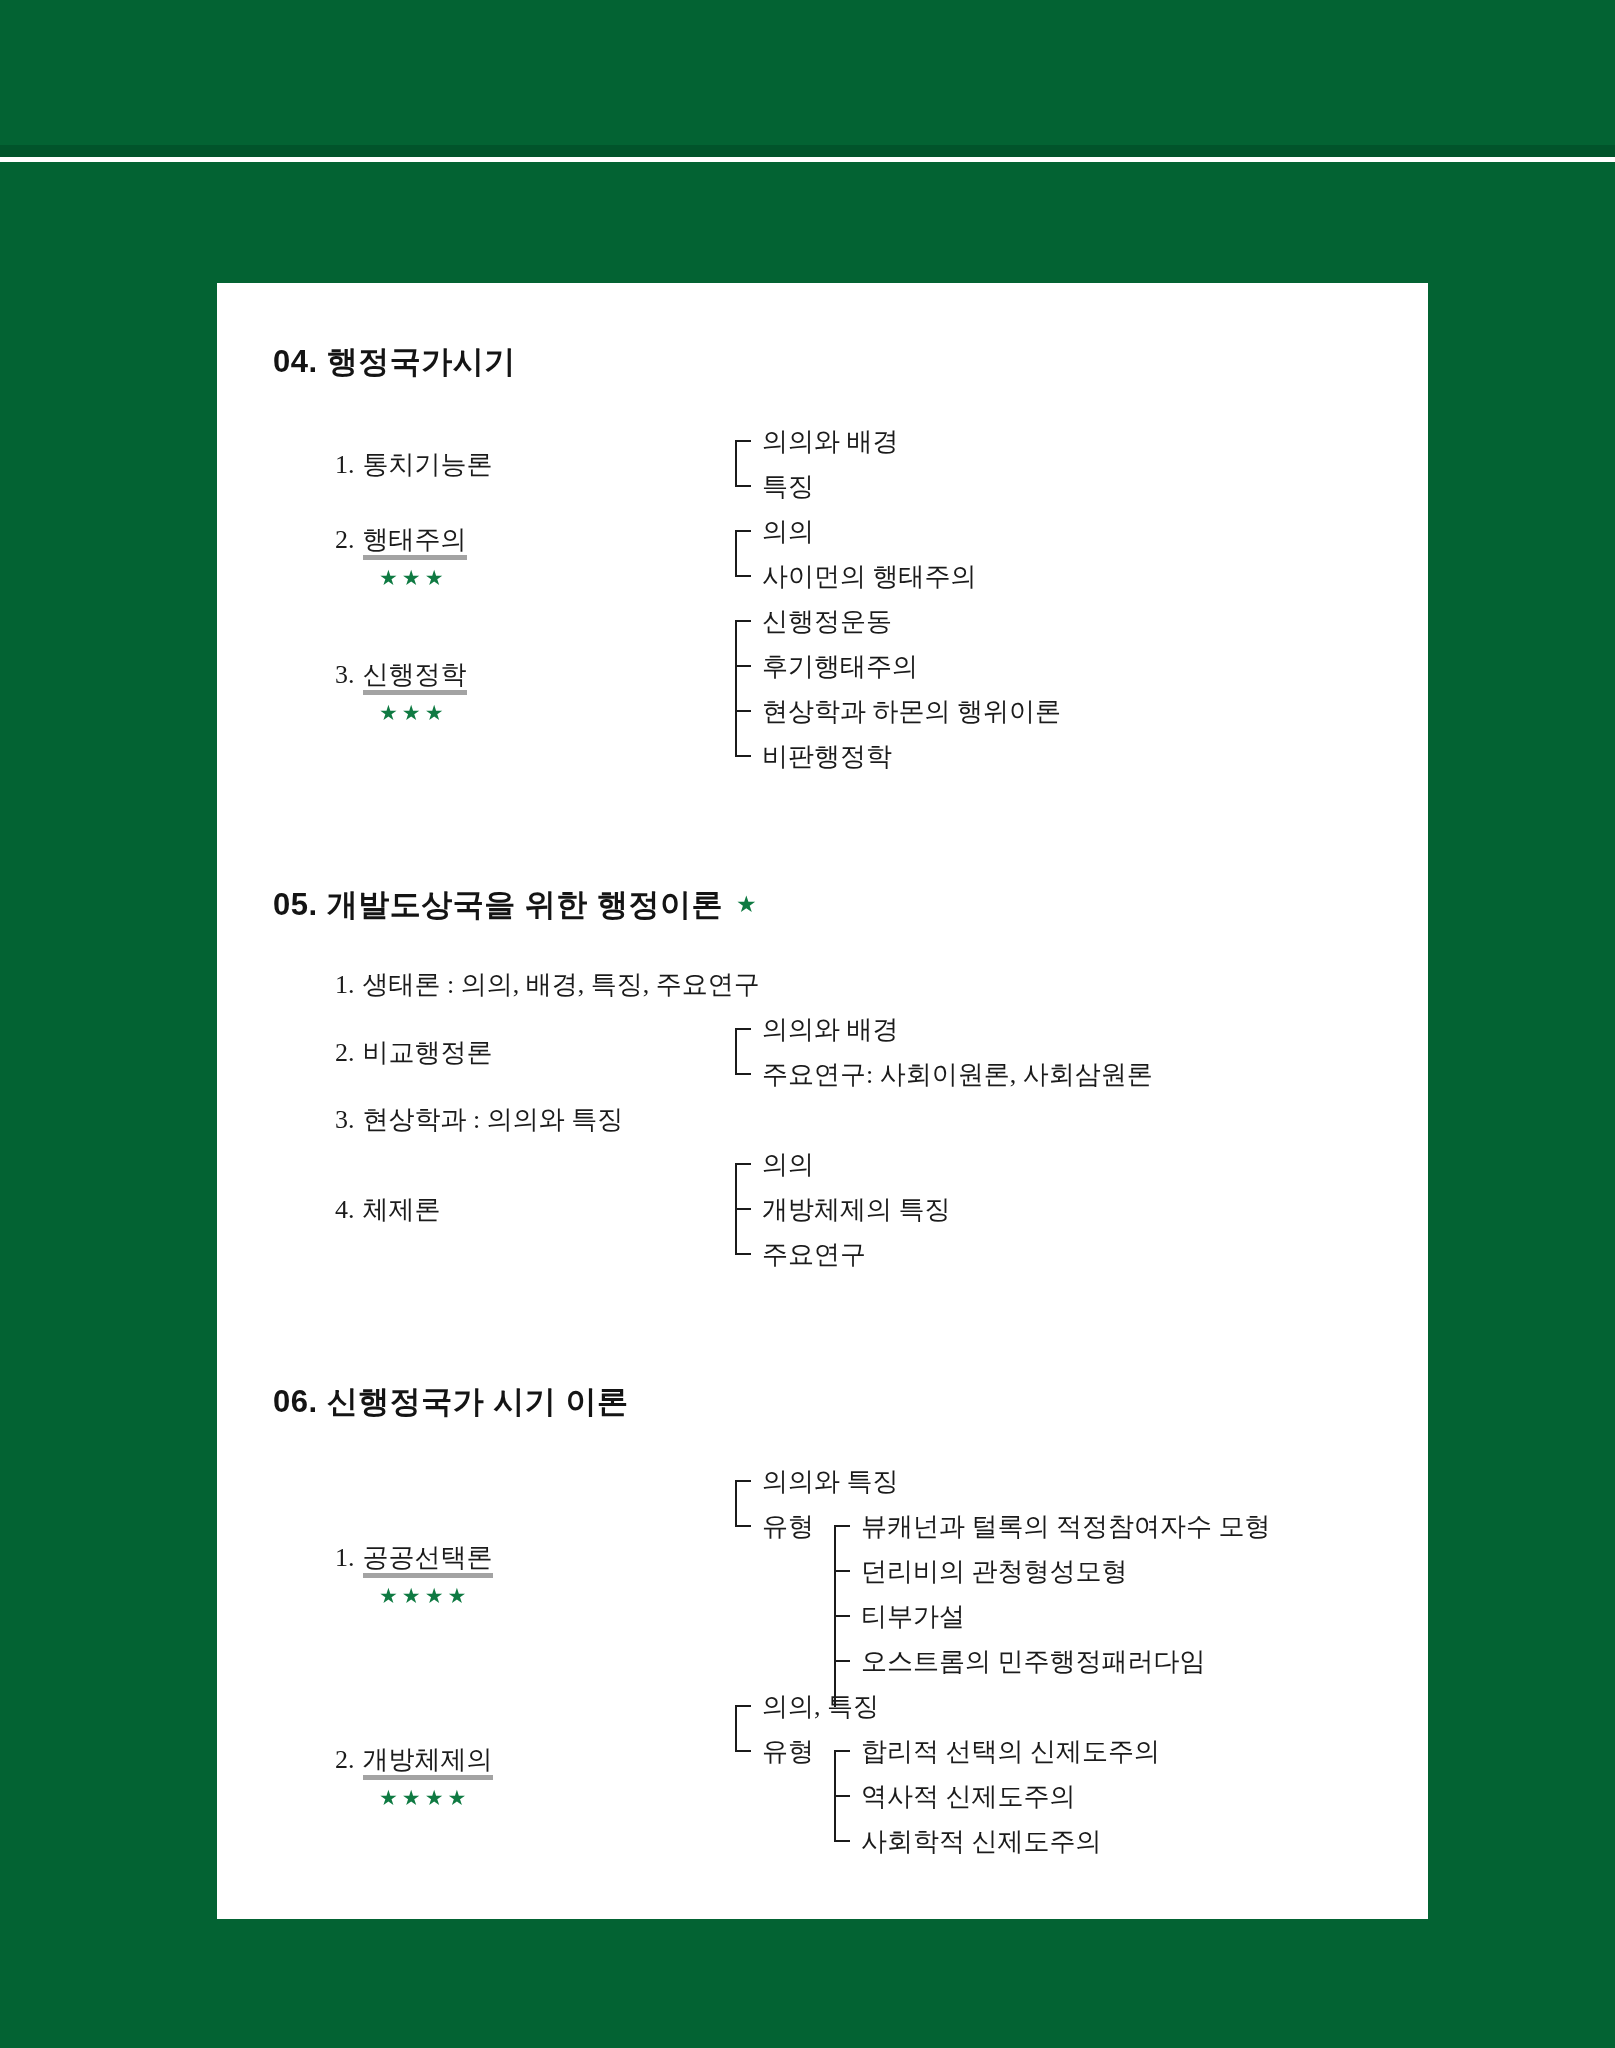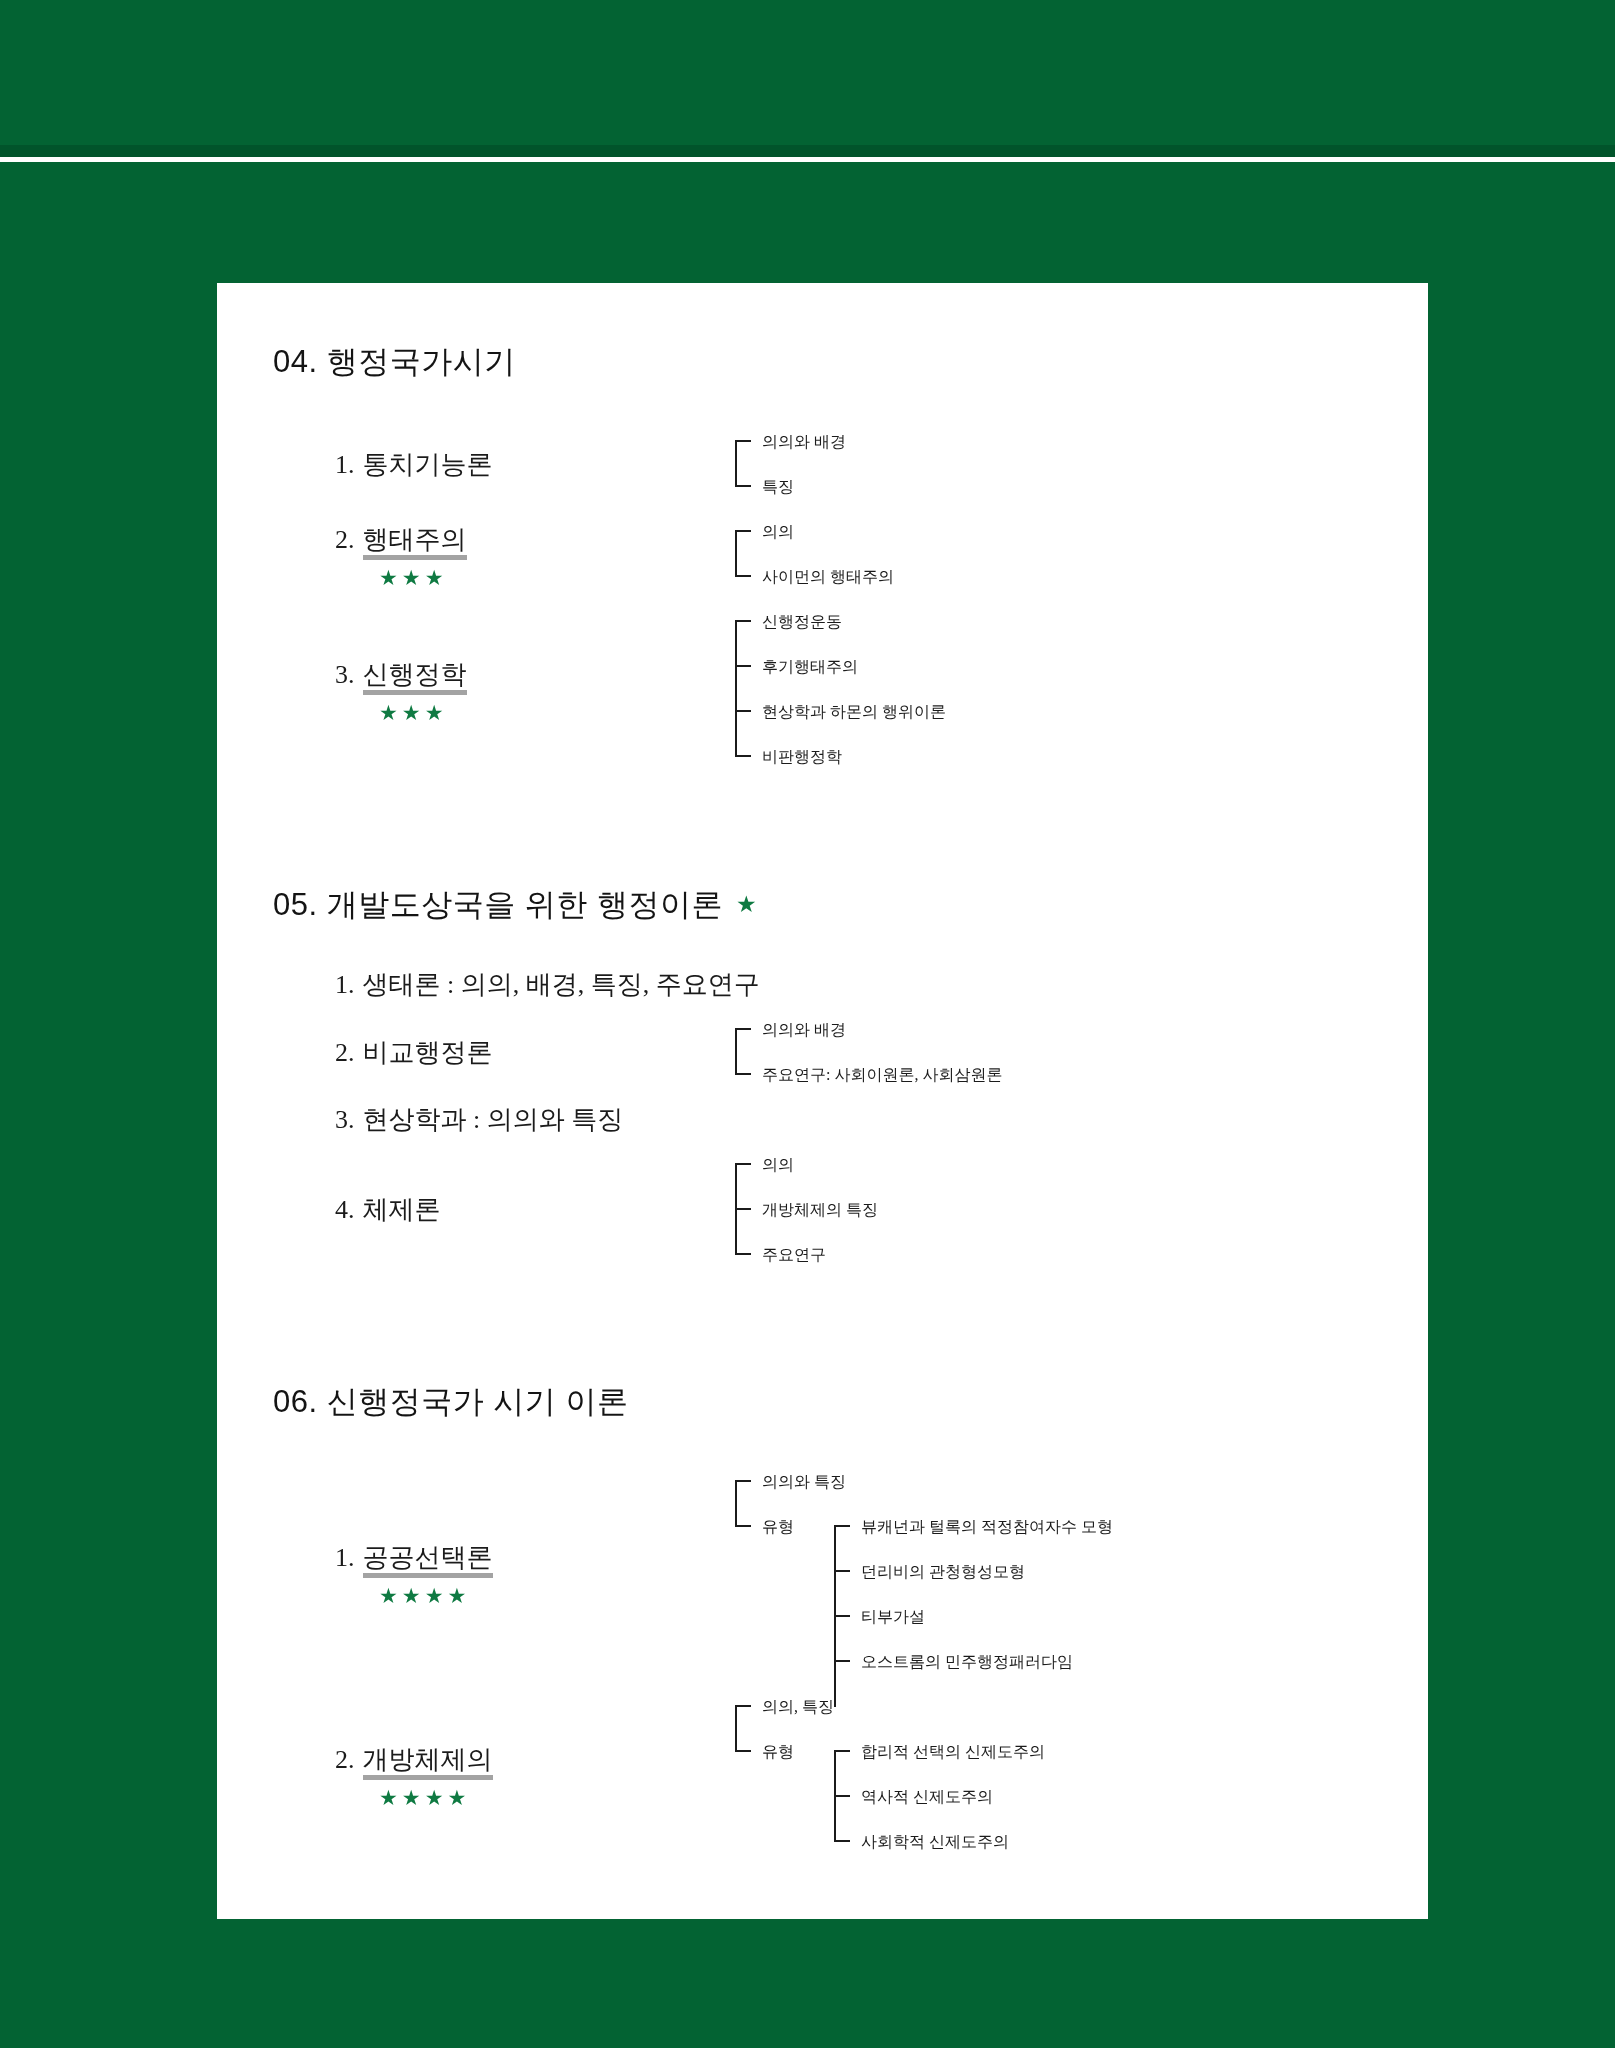--- a/index.html
+++ b/index.html
@@ -12,39 +12,39 @@
   .top-line { position:absolute; left:0; top:157px; width:100%; height:5px; background:#ffffff; }
   .card {
     position:absolute; left:217px; top:283px; width:1211px; height:1636px;
     background:#ffffff;
   }
   .card-content { position:absolute; left:0; top:0; right:0; bottom:0; padding:58px 36px 0 56px; }
   .section { margin:0; }
   .section + .section { margin-top:104px; }
   .section-heading {
     font-family:"Liberation Sans", sans-serif;
-    font-weight:400; font-size:31px; line-height:42px;
+    font-weight:700; font-size:31px; line-height:42px;
     color:#141414; margin:0 0 36px 0; letter-spacing:0.5px;
   }
   .section-star { font-family:"DejaVu Sans", sans-serif; font-size:23px; margin-left:13px; vertical-align:3px; }
   .section-items { padding-left:62px; }
   .item {
     display:flex; align-items:center;
     font-size:26px; line-height:45px; color:#1b1b1b;
   }
   .item-left { flex:0 0 400px; width:400px; }
   .item.no-tree .item-left { flex:0 0 auto; width:auto; white-space:nowrap; }
   .item-number { margin-right:8px; }
   .item-label.underlined { border-bottom:5px solid #a3a3a3; padding-bottom:1px; }
   .importance-stars {
     font-family:"DejaVu Sans", sans-serif;
     font-size:21px; line-height:26px; letter-spacing:4px;
     padding-left:44px; margin-top:3px;
   }
-  .tree { position:relative; padding-left:27px; font-size:16px; line-height:45px; color:#1b1b1b; flex:1 1 auto; }
+  .tree { position:relative; padding-left:27px; font-size:26px; line-height:45px; color:#1b1b1b; flex:1 1 auto; }
   .bracket-vline { position:absolute; left:0; width:2px; background:#1b1b1b; }
   .tree-row { position:relative; }
   .bracket-tick { position:absolute; left:-27px; top:21px; width:16px; height:2px; background:#1b1b1b; }
   .tree-row.has-children { display:flex; align-items:flex-start; }
   .tree-row.has-children > .tree-label { flex:0 0 72px; width:72px; }
 </style>
 </head>
 <body>
 
 <div class="page">

